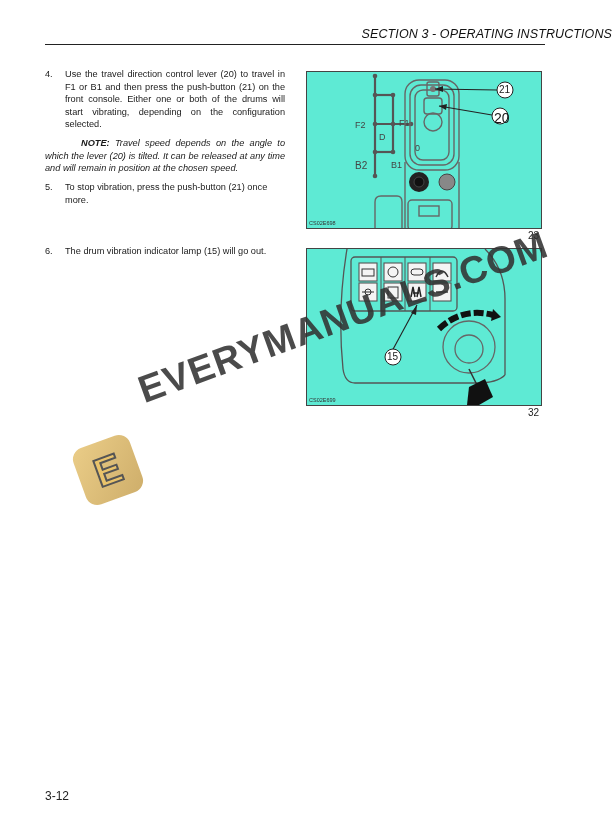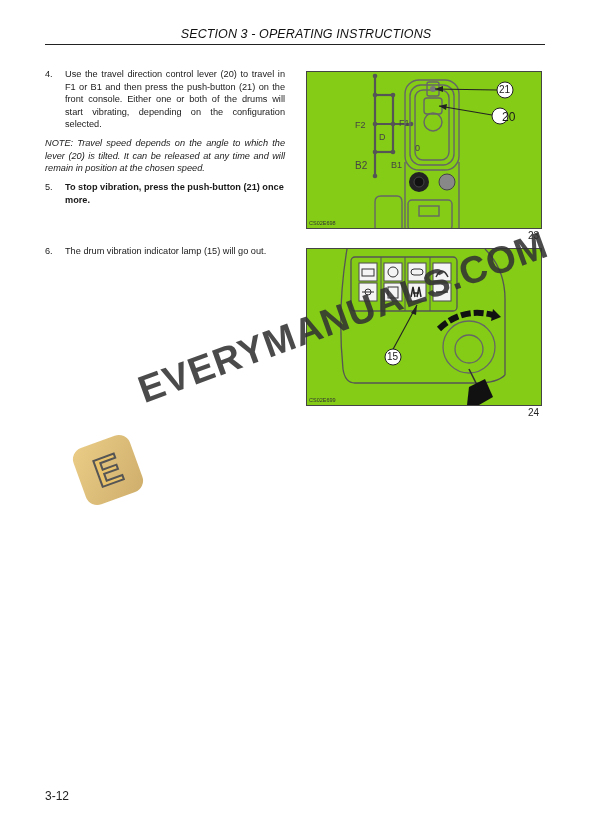--- a/index.html
+++ b/index.html
@@ -1,28 +1,28 @@
 <!DOCTYPE html>
 <html><head>
 <meta charset="utf-8">
 <style>
   html, body { margin: 0; padding: 0; background: #ffffff; }
   body { width: 612px; height: 814px; position: relative; overflow: hidden;
          font-family: "Liberation Sans", sans-serif; color: #1a1a1a; }
-  .header-title { position: absolute; left: 0; width: 612px; top: 27px; text-align: center;
+  .header-title { position: absolute; left: 0; width: 612px; top: 27px; text-align: right;
                   font-style: italic; font-size: 12.5px; color: #111; letter-spacing: 0.1px; }
   .header-rule { position: absolute; left: 45px; width: 500px; top: 44px; height: 0;
                  border-top: 1.3px solid #222; }
   .text-col { position: absolute; left: 45px; width: 240px; font-size: 9.2px; line-height: 12.6px; color: #1a1a1a; }
   .step { display: flex; }
   .step-num { width: 20px; flex: none; }
   .step-text { flex: 1; text-align: justify; }
   .note { font-style: italic; text-align: justify; }
-  .note b { font-weight: normal; }
-  .fig { position: absolute; border: 1.2px solid #444; background: #84cc16; overflow: hidden; }
+  .note b { font-weight: bold; margin-left: 36px; }
+  .fig { position: absolute; border: 1.2px solid #444; background: #5eead4; overflow: hidden; }
   .fig-num { position: absolute; font-size: 10px; color: #222; }
   .fig-code { position: absolute; font-size: 5.5px; color: #333; }
   .page-num { position: absolute; left: 45px; top: 789px; font-size: 12px; color: #222; }
   .watermark { position: absolute; left: 70px; top: 300px; width: 500px; height: 220px; pointer-events: none; }
 </style>
 </head>
 <body>
 
 <div class="header-title">SECTION 3 - OPERATING INSTRUCTIONS</div>
 <div class="header-rule"></div>
@@ -34,21 +34,21 @@
   </div>
 </div>
 
 <div class="text-col note" style="top:137px;">
   <b>NOTE:</b><span> Travel speed depends on the angle to which the lever (20) is tilted. It can be released at any time and will remain in position at the chosen speed.</span>
 </div>
 
 <div class="text-col" style="top:181px;">
   <div class="step">
     <span class="step-num">5.</span>
-    <span class="step-text" style="text-align:left;font-weight:bold;">To stop vibration, press the push-button (21) once more.</span>
+    <span class="step-text" style="text-align:left;">To stop vibration, press the push-button (21) once more.</span>
   </div>
 </div>
 
 <div class="text-col" style="top:245px;">
   <div class="step">
     <span class="step-num">6.</span>
     <span class="step-text" style="text-align:left;">The drum vibration indicator lamp (15) will go out.</span>
   </div>
 </div>
 
@@ -95,21 +95,21 @@
     <g stroke="#222" stroke-width="1.2">
       <line x1="128" y1="17" x2="190" y2="18"></line>
       <line x1="132" y1="34" x2="185" y2="43"></line>
     </g>
     <polygon points="128,17 136,14 136,20" fill="#222"></polygon>
     <polygon points="132,34 140,32 139,38" fill="#222"></polygon>
     <circle cx="198" cy="18" r="8" fill="#fff" stroke="#222" stroke-width="1"></circle>
     <circle cx="193" cy="44" r="8" fill="#fff" stroke="#222" stroke-width="1"></circle>
   </svg>
   <span style="position:absolute; left:192px; top:12px; font-size:10px;">21</span>
-  <span style="position:absolute; left:187px; top:38px; font-size:12px;padding-left:8px;">20</span>
+  <span style="position:absolute; left:187px; top:38px; font-size:14px;">20</span>
   <span style="position:absolute; left:48px; top:48px; font-size:9px; color:#444;">F2</span>
   <span style="position:absolute; left:92px; top:46px; font-size:9px; color:#444;">F1</span>
   <span style="position:absolute; left:72px; top:60px; font-size:9px; color:#444;">D</span>
   <span style="position:absolute; left:108px; top:71px; font-size:9px; color:#444;">0</span>
   <span style="position:absolute; left:48px; top:88px; font-size:10px; color:#444;">B2</span>
   <span style="position:absolute; left:84px; top:88px; font-size:9px; color:#444;">B1</span>
   <span class="fig-code" style="left:2px; bottom:2px;">CS02E698</span>
 </div>
 <div class="fig-num" style="left:528px; top:230px;">23</div>
 
@@ -151,21 +151,21 @@
     <circle cx="162" cy="98" r="26" fill="none" stroke="#666" stroke-width="1.3"></circle>
     <circle cx="162" cy="100" r="14" fill="none" stroke="#666" stroke-width="1.3"></circle>
     <path d="M132 80 Q155 58 186 66" stroke="#111" stroke-width="6" fill="none" stroke-dasharray="10 3"></path>
     <polygon points="186,60 194,68 184,72" fill="#111"></polygon>
     <line x1="162" y1="120" x2="172" y2="140" stroke="#333" stroke-width="1.6"></line>
     <path d="M162 138 L178 130 L186 148 L172 156 L160 156 Z" fill="#111"></path>
   </svg>
   <span style="position:absolute; left:80px; top:102px; font-size:10px;">15</span>
   <span class="fig-code" style="left:2px; bottom:2px;">CS02E699</span>
 </div>
-<div class="fig-num" style="left:528px; top:407px;">24</div>
+<div class="fig-num" style="left:528px; top:407px;">32</div>
 
 <div class="watermark">
   <svg width="500" height="220" viewBox="0 0 500 220">
     <defs>
       <linearGradient id="gold" x1="0" y1="0" x2="1" y2="1">
         <stop offset="0" stop-color="#e8c77a"></stop>
           <stop offset="1" stop-color="#c9a55a"></stop>
       </linearGradient>
     </defs>
     <g transform="translate(38 170) rotate(-20)">

